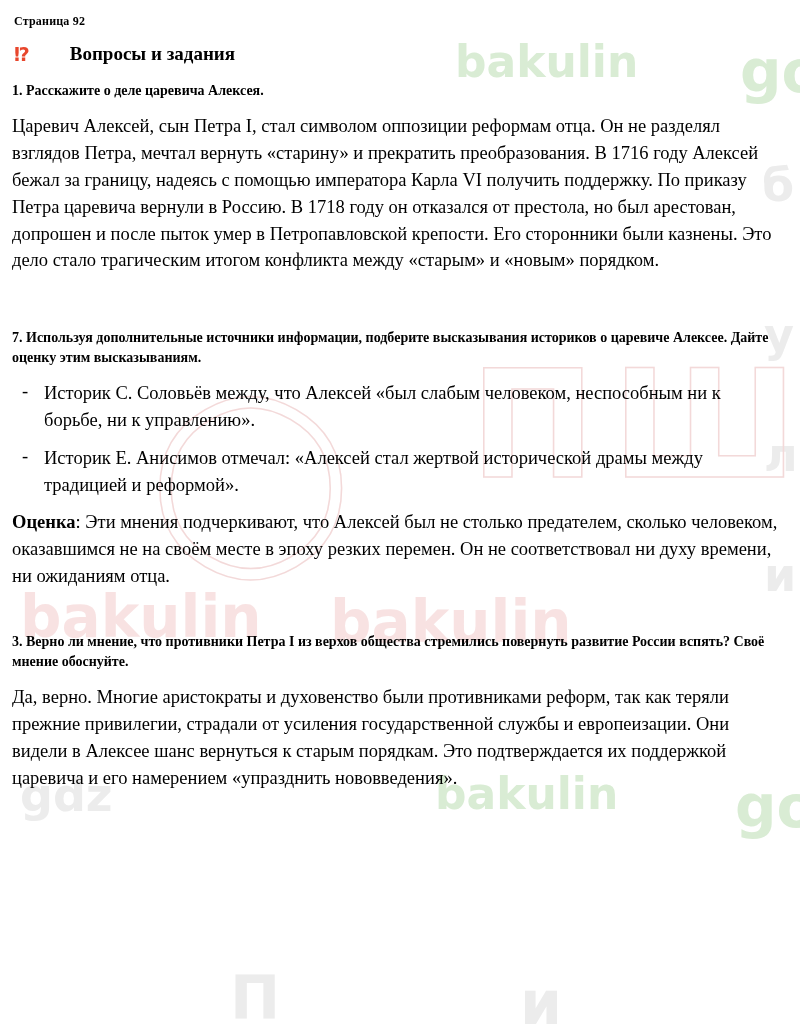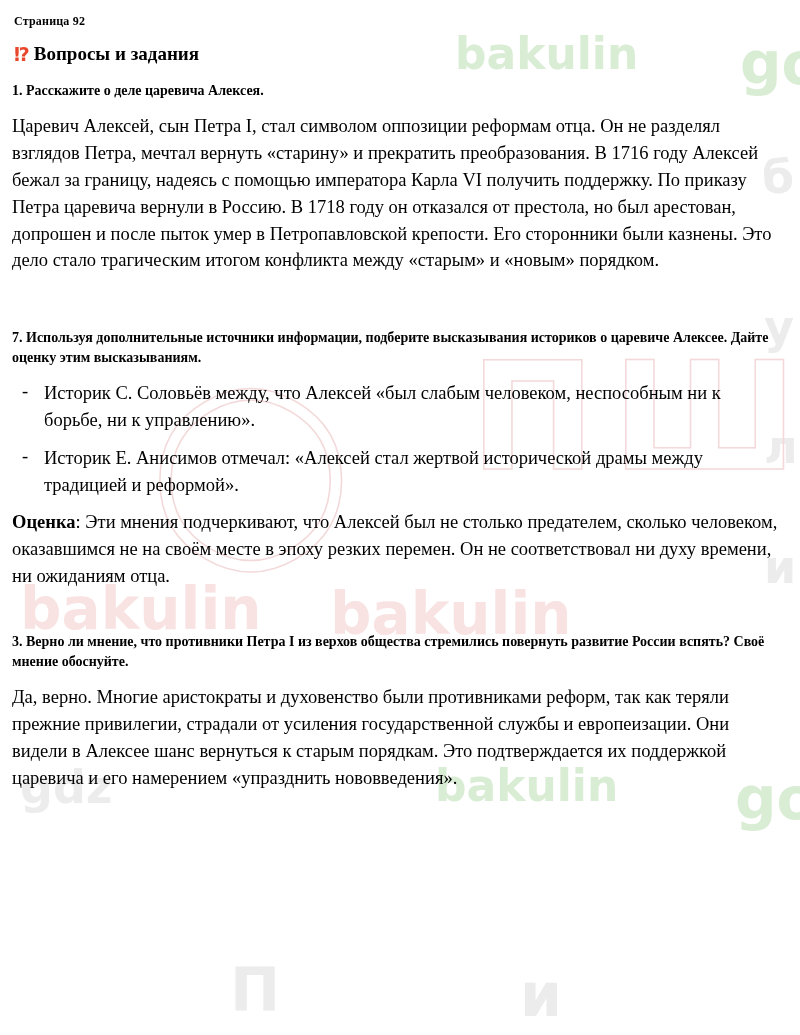--- a/index.html
+++ b/index.html
@@ -16,20 +16,21 @@
     overflow: hidden;
   }
 
   
   .watermark-layer {
     position: absolute;
     inset: 0;
     overflow: hidden;
     pointer-events: none;
     z-index: 0;
+    margin-top: 8px;
   }
   .wm {
     position: absolute;
     font-family: "DejaVu Sans", sans-serif;
     font-weight: 700;
     white-space: nowrap;
     user-select: none;
   }
   .wm-green { color: #d9ecd4; }
   .wm-pink  { color: #f7dede; }
@@ -62,20 +63,21 @@
   .interro-icon {
     font-family: "DejaVu Sans", sans-serif;
     font-weight: 700;
     font-size: 19px;
     color: #e8462c;
     line-height: 1;
   }
   .section-head-text {
     font-weight: 700;
     font-size: 19px;
+    margin-left: 36px;
   }
   .q-title {
     font-weight: 700;
     font-size: 14px;
     line-height: 1.42;
     margin: 0 0 12px 2px;
   }
   .para {
     font-size: 18.5px;
     line-height: 1.455;

